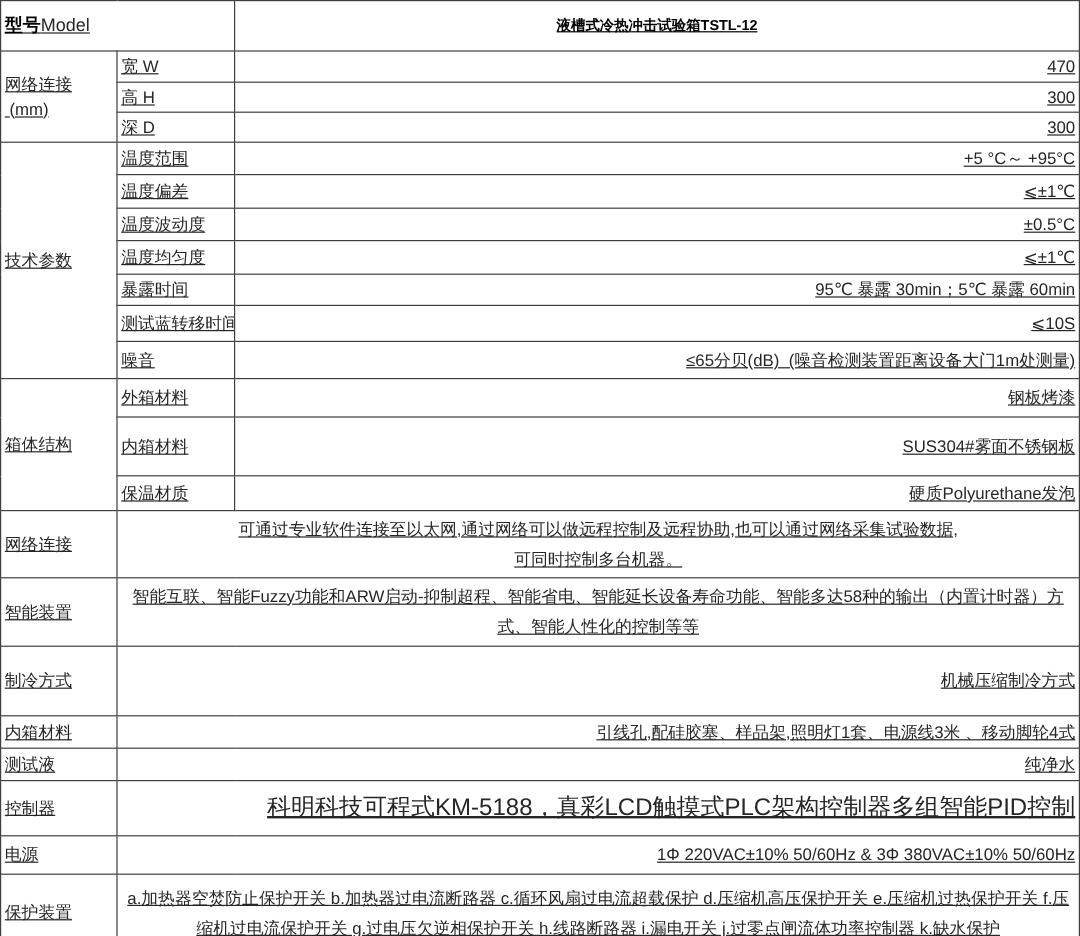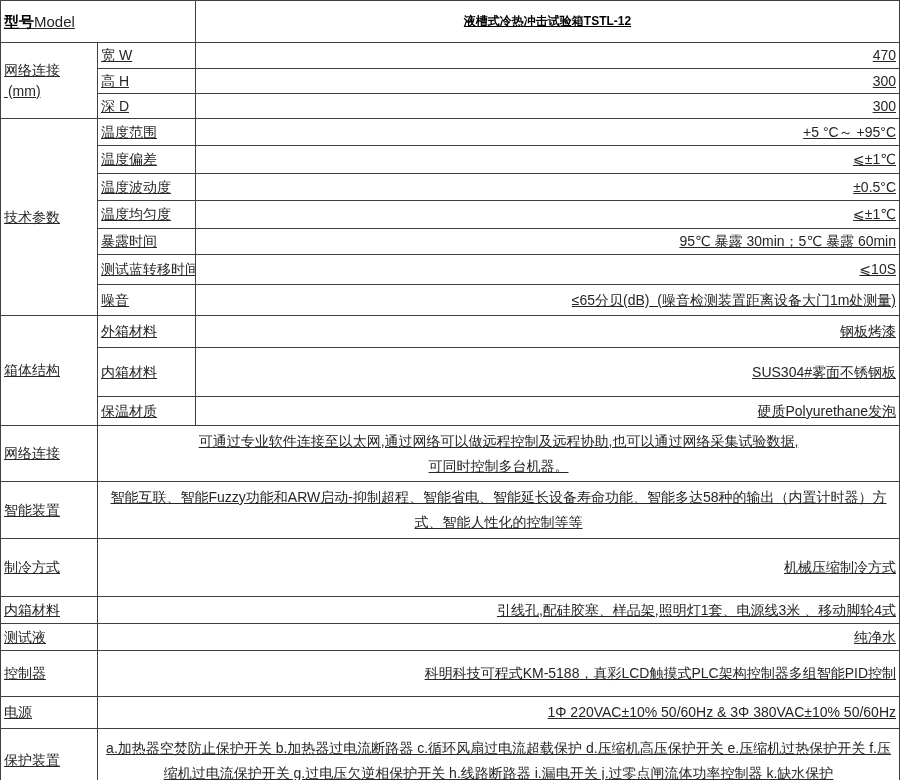--- a/index.html
+++ b/index.html
@@ -42,21 +42,21 @@
     padding:0 4px;
   }
   td.title-cell{
     text-align:center;
     font-weight:bold;
     font-size:12px;
     color:#000000;
   }
   td.model-cell{font-size:15px;}
   .bold-cn{font-weight:bold;color:#000000;}
-  td.controller-cell{font-size:14px;}
+  td.controller-cell{font-size:20px;}
 </style>
 </head>
 <body>
 
 <div class="page">
   <table class="spec">
     <colgroup>
       <col style="width:97px">
       <col style="width:98px">
       <col style="width:704px">

